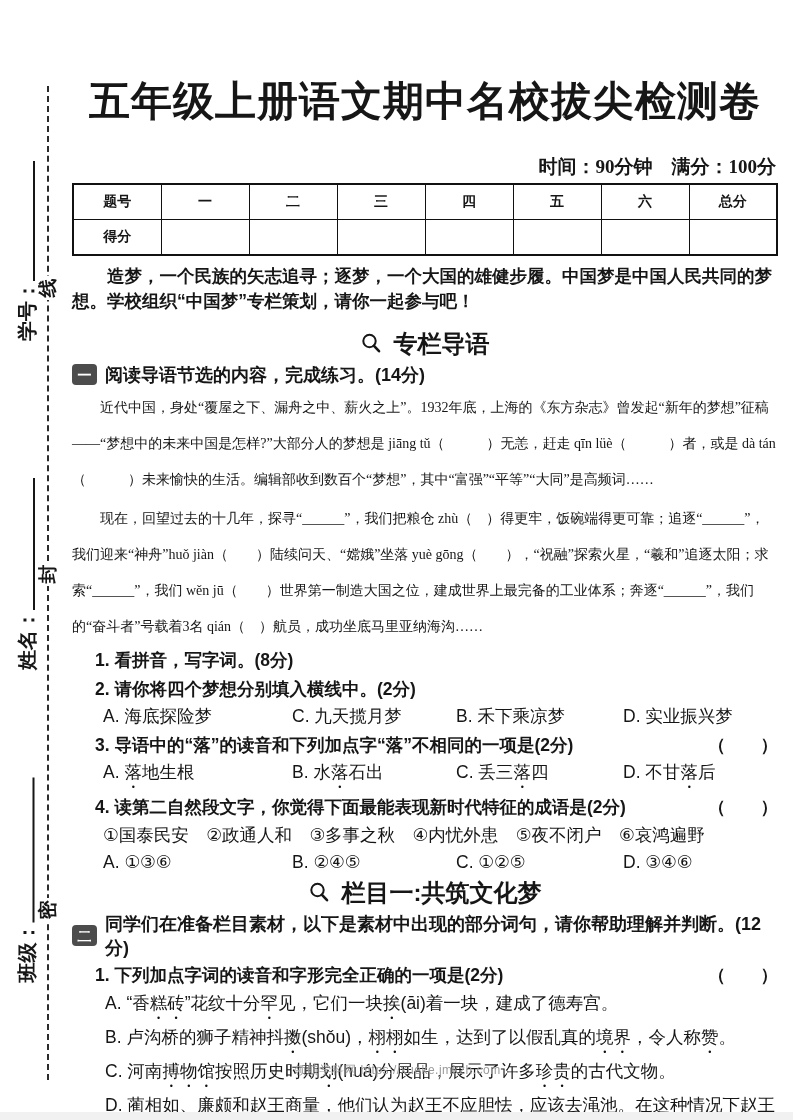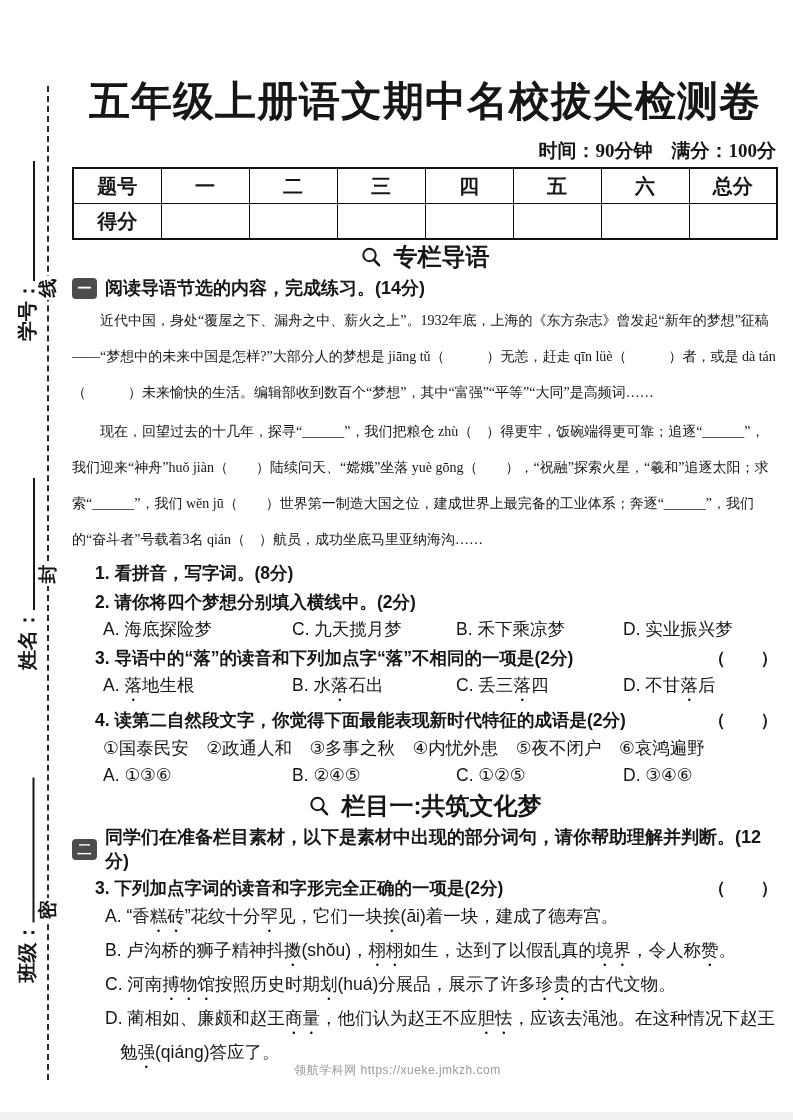--- a/index.html
+++ b/index.html
@@ -24,30 +24,30 @@
   }
   .seal-field .sf-label{font-size:20px;font-weight:700;white-space:nowrap;}
   .seal-field .sf-blank{flex:1;height:13px;border-bottom:2px solid #161616;}
   
   .content{position:absolute;left:72px;top:0;width:706px;}
   .title{
     margin-top:76px;text-align:center;font-family:"Liberation Serif","DejaVu Serif",serif;
     font-weight:900;font-size:41px;line-height:50px;letter-spacing:1px;white-space:nowrap;
   }
   .meta{
-    margin-top:12px;text-align:right;font-family:"Liberation Serif","DejaVu Serif",serif;
+    margin-top:28px;text-align:right;font-family:"Liberation Serif","DejaVu Serif",serif;
     font-weight:700;font-size:19px;padding-right:2px;
   }
   table.score{
     margin-top:3px;width:100%;border-collapse:collapse;table-layout:fixed;
     border:2.5px solid #111;
   }
   table.score td{
     border:1.6px solid #111;height:34px;text-align:center;
-    font-size:20px;font-weight:600;padding:0;
+    font-size:14px;font-weight:600;padding:0;
   }
   table.score tr.hdr td{font-family:"Liberation Serif","DejaVu Serif",serif;}
   .intro{
     margin-top:8px;font-size:17.5px;font-weight:700;line-height:25px;text-indent:2em;
   }
   .banner{
     margin-top:5px;display:flex;justify-content:center;align-items:center;gap:12px;
     font-size:24px;font-weight:700;line-height:24px;
   }
   .mag{display:block;}
@@ -130,20 +130,21 @@
       <td></td>
       <td></td>
       <td></td>
       <td></td>
       <td></td>
       <td></td>
     </tr>
   </tbody>
     </table>
 
+  <p class="intro">造梦，一个民族的矢志追寻；逐梦，一个大国的雄健步履。中国梦是中国人民共同的梦想。学校组织“中国梦”专栏策划，请你一起参与吧！</p>
 
   <div class="banner">
     <svg class="mag" width="21" height="21" viewBox="0 0 21 21">
       <circle cx="8.5" cy="8" r="6.2" fill="none" stroke="#161616" stroke-width="2"></circle>
       <line x1="13" y1="12.8" x2="18" y2="18.2" stroke="#161616" stroke-width="2.6" stroke-linecap="round"></line>
     </svg>
     <span>专栏导语</span>
   </div>
 
   <div class="sec">
@@ -198,21 +199,21 @@
     </svg>
     <span>栏目一:共筑文化梦</span>
   </div>
 
   <div class="sec">
     <span class="secnum">二</span>
     <span>同学们在准备栏目素材，以下是素材中出现的部分词句，请你帮助理解并判断。(12分)</span>
   </div>
 
   <div class="q">
-    <span>3. 下列加点字词的读音和字形完全正确的一项是(2分)</span>
+    <span>1. 下列加点字词的读音和字形完全正确的一项是(2分)</span>
     <span class="bracket">（　　）</span>
   </div>
   <div class="optline">A. “香<span class="dt">糕</span><span class="dt">砖</span>”花纹十分<span class="dt">罕</span>见，它们一块<span class="dt">挨</span>(āi)着一块，建成了德寿宫。</div>
   <div class="optline">B. 卢沟桥的狮子精神抖<span class="dt">擞</span>(shǒu)，<span class="dt">栩</span><span class="dt">栩</span>如生，达到了以假乱真的<span class="dt">境</span><span class="dt">界</span>，令人称<span class="dt">赞</span>。</div>
   <div class="optline">C. 河南<span class="dt">搏</span><span class="dt">物</span><span class="dt">馆</span>按照历史时期<span class="dt">划</span>(huá)分展品，展示了许多<span class="dt">珍</span><span class="dt">贵</span>的古代文物。</div>
   <div class="optline">D. 蔺相如、廉颇和赵王<span class="dt">商</span><span class="dt">量</span>，他们认为赵王不应<span class="dt">胆</span><span class="dt">怯</span>，应该去渑池。在这种情况下赵王勉<span class="dt">强</span>(qiáng)答应了。</div>
 
 </div>
 
 <div class="watermark">领航学科网 https://xueke.jmkzh.com</div>

